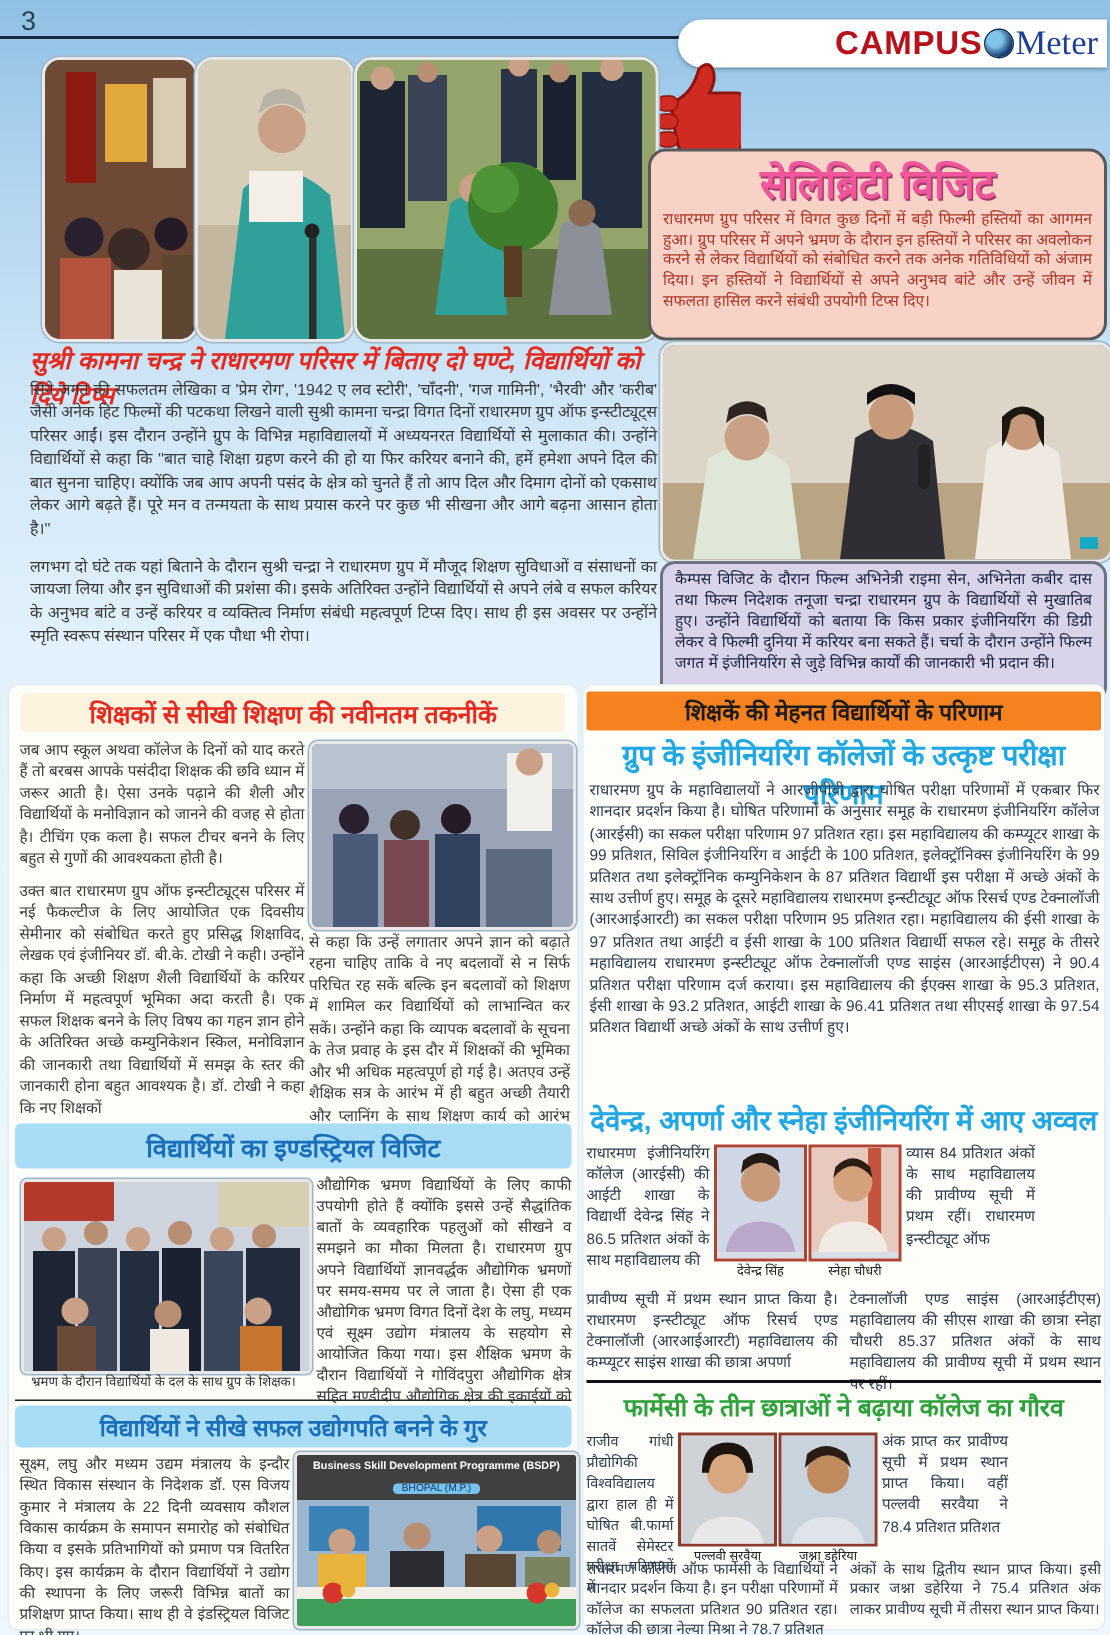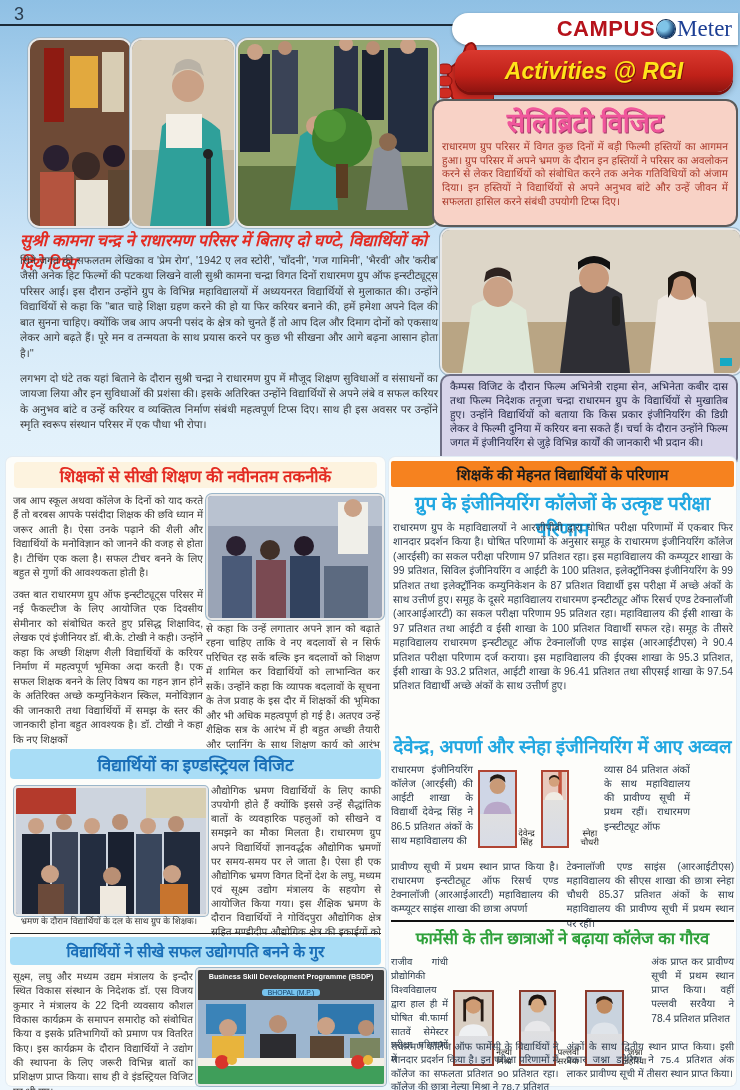--- a/index.html
+++ b/index.html
@@ -5,21 +5,21 @@
   html,body{margin:0;padding:0;}
   body{font-family:"Liberation Sans","DejaVu Sans",sans-serif;}
   #page{position:relative;width:740px;height:1090px;overflow:hidden;
         background:linear-gradient(180deg,#8fc0e4 0px,#aed3ef 110px,#cfe6f7 260px,#e2f1fb 430px,#e9f5fd 640px,#eef7fd 1090px);}
   .abs{position:absolute;}
   .photo{border-radius:12px;border:2px solid #e8e8e8;box-shadow:0 0 0 1px #9bb6c9;overflow:hidden;background:#888;}
   .photo svg{display:block;width:100%;height:100%;}
   .jtext{text-align:justify;color:#3b3b3b;line-height:1.46;}
   .panel{background:#fdfdfa;border-radius:6px;box-shadow:0 0 0 1px #e3ecf3;}
   .band{border-radius:4px;display:flex;align-items:center;justify-content:center;}
-  .portrait{display:flex;flex-direction:row;align-items:flex-end;}
+  .portrait{display:flex;flex-direction:column;align-items:center;}
   .portrait .pic{width:100%;border:2px solid #b04433;background:linear-gradient(180deg,#e7e3da 0%,#d8dce6 100%);overflow:hidden;}
   .portrait .cap{font-size:8.5px;color:#222;margin-top:2px;text-align:center;line-height:1.1;}
   .capbox{background:#d8d5ea;border:2px solid #6f6f85;border-radius:10px;color:#1e2440;}
   .hline{border-top:2px solid #1c2b38;height:0;}
 </style>
 </head>
 <body>
 
 <div id="page">
 
@@ -32,23 +32,20 @@
     <span style="font-family:'Liberation Serif',serif;font-size:23px;color:#1d3f94;">Meter</span>
   </div>
 
   <div class="abs" style="left:436px;top:38px;width:58px;height:70px;">
     <svg viewBox="0 0 58 70">
         <path d="M30 8 q6 -6 9 0 q3 7 -2 16 l18 0 q6 0 6 7 l-2 26 q-1 8 -9 8 l-24 0 q-8 0 -10 -6 l-4 -20 q-1 -8 6 -12 q8 -5 12 -19z" fill="#cf2b22" stroke="#8e1410" stroke-width="2"></path>
         <rect x="2" y="26" width="14" height="10" rx="5" fill="#cf2b22" stroke="#8e1410"></rect>
         <rect x="2" y="38" width="14" height="10" rx="5" fill="#cf2b22" stroke="#8e1410"></rect>
         <rect x="2" y="50" width="14" height="10" rx="5" fill="#cf2b22" stroke="#8e1410"></rect>
       </svg>
-  </div>
-  <div class="abs" style="left:455px;top:50px;width:278px;height:42px;background:linear-gradient(180deg,#da392f 0%,#c02119 60%,#8f1410 100%);border-radius:16px;box-shadow:0 3px 0 #7c100d,0 4px 6px rgba(0,0,0,.3);display:flex;align-items:center;justify-content:center;">
-    <span style="font-size:23px;font-weight:bold;font-style:italic;color:#ffe31a;text-shadow:1px 1px 0 #7c100d;">Activities @ RGI</span>
   </div>
 
   <div class="abs photo" style="left:28px;top:38px;width:100px;height:186px;">
     <svg viewBox="0 0 100 186" preserveAspectRatio="none">
         <rect width="100" height="186" fill="#6e4a36"></rect>
         <rect x="14" y="8" width="20" height="74" fill="#8e1b12"></rect>
         <rect x="40" y="16" width="28" height="52" fill="#e2a93e"></rect>
         <rect x="72" y="12" width="22" height="60" fill="#d8cdb4"></rect>
         <circle cx="26" cy="118" r="13" fill="#2a2030"></circle>
         <circle cx="56" cy="126" r="14" fill="#3b2a26"></circle>
@@ -221,21 +218,21 @@
     <div class="jtext" style="width:82px;font-size:10.1px;line-height:1.4;color:#2e3d4d;">राधारमण इंजीनियरिंग कॉलेज (आरईसी) की आईटी शाखा के विद्यार्थी देवेन्द्र सिंह ने 86.5 प्रतिशत अंकों के साथ महाविद्यालय की</div>
     <div class="portrait" style="width:58px;">
       <div class="pic" style="height:74px;"><svg viewBox="0 0 40 48" preserveAspectRatio="none">
             <rect width="40" height="48" fill="#cfd6e6"></rect>
             <circle cx="20" cy="16" r="9" fill="#c99a77"></circle>
             <path d="M11 12 q9 -10 18 0 l-1 -6 q-8 -7 -16 0z" fill="#241a14"></path>
             <path d="M4 48 q2 -14 16 -14 q14 0 16 14z" fill="#b9a8c9"></path>
           </svg></div>
       <div class="cap">देवेन्द्र सिंह</div>
     </div>
-    <div class="portrait" style="width:58px;gap:12px;">
+    <div class="portrait" style="width:58px;">
       <div class="pic" style="height:74px;"><svg viewBox="0 0 40 48" preserveAspectRatio="none">
             <rect width="40" height="48" fill="#e8c9bd"></rect>
             <rect x="26" y="0" width="6" height="48" fill="#c4543e"></rect>
             <circle cx="19" cy="16" r="9" fill="#d3a17c"></circle>
             <path d="M10 14 q9 -11 18 0 l-1 -5 q-8 -8 -16 0z" fill="#2b1d14"></path>
             <path d="M3 48 q2 -14 16 -14 q14 0 16 14z" fill="#f0ece4"></path>
           </svg></div>
       <div class="cap">स्नेहा चौधरी</div>
     </div>
     <div class="jtext" style="width:86px;font-size:10.1px;line-height:1.4;color:#2e3d4d;">व्यास 84 प्रतिशत अंकों के साथ महाविद्यालय की प्रावीण्य सूची में प्रथम रहीं। राधारमण इन्स्टीट्यूट ऑफ</div>
@@ -244,31 +241,20 @@
     <div class="jtext" style="width:168px;font-size:10.1px;line-height:1.4;color:#2e3d4d;">प्रावीण्य सूची में प्रथम स्थान प्राप्त किया है। राधारमण इन्स्टीट्यूट ऑफ रिसर्च एण्ड टेक्नालॉजी (आरआईआरटी) महाविद्यालय की कम्प्यूटर साइंस शाखा की छात्रा अपर्णा</div>
     <div class="jtext" style="width:168px;font-size:10.1px;line-height:1.4;color:#2e3d4d;">टेक्नालॉजी एण्ड साइंस (आरआईटीएस) महाविद्यालय की सीएस शाखा की छात्रा स्नेहा चौधरी 85.37 प्रतिशत अंकों के साथ महाविद्यालय की प्रावीण्य सूची में प्रथम स्थान पर रहीं।</div>
   </div>
 
   <div class="abs hline" style="left:391px;top:920px;width:343px;border-top:2px solid #111;"></div>
   <div class="abs" style="left:391px;top:926px;width:343px;text-align:center;font-size:16.5px;font-weight:bold;color:#2fa13b;">फार्मेसी के तीन छात्राओं ने बढ़ाया कॉलेज का गौरव</div>
   <div class="abs" style="left:391px;top:955px;width:343px;display:flex;gap:5px;">
     <div class="jtext" style="width:58px;font-size:9.6px;line-height:1.45;color:#2e3d4d;">राजीव गांधी प्रौद्योगिकी विश्वविद्यालय द्वारा हाल ही में घोषित बी.फार्मा सातवें सेमेस्टर परीक्षा परिणामों में</div>
     <div class="portrait" style="width:62px;">
       <div class="pic" style="height:72px;border-color:#8c3a2c;"><svg viewBox="0 0 40 48" preserveAspectRatio="none">
-            <rect width="40" height="48" fill="#d9cec2"></rect>
-            <circle cx="20" cy="15" r="8.5" fill="#cf9c74"></circle>
-            <path d="M11 13 q9 -10 18 0 l-1 -5 q-8 -7 -16 0z" fill="#241a14"></path>
-            <rect x="9" y="8" width="3" height="24" fill="#241a14"></rect>
-            <rect x="28" y="8" width="3" height="24" fill="#241a14"></rect>
-            <path d="M4 48 q2 -13 16 -13 q14 0 16 13z" fill="#eef0f2"></path>
-          </svg></div>
-      <div class="cap">नेल्या मिश्रा</div>
-    </div>
-    <div class="portrait" style="width:62px;">
-      <div class="pic" style="height:72px;border-color:#8c3a2c;"><svg viewBox="0 0 40 48" preserveAspectRatio="none">
             <rect width="40" height="48" fill="#cfd2d6"></rect>
             <circle cx="20" cy="16" r="9" fill="#d7a87f"></circle>
             <path d="M9 16 q0 -13 11 -13 q11 0 11 13 l-3 0 q-1 -8 -8 -8 q-7 0 -8 8z" fill="#1d1410"></path>
             <path d="M4 48 q2 -13 16 -13 q14 0 16 13z" fill="#e8e8ea"></path>
           </svg></div>
       <div class="cap">पल्लवी सरवैया</div>
     </div>
     <div class="portrait" style="width:62px;">
       <div class="pic" style="height:72px;border-color:#8c3a2c;"><svg viewBox="0 0 40 48" preserveAspectRatio="none">
             <rect width="40" height="48" fill="#c9d3de"></rect>

